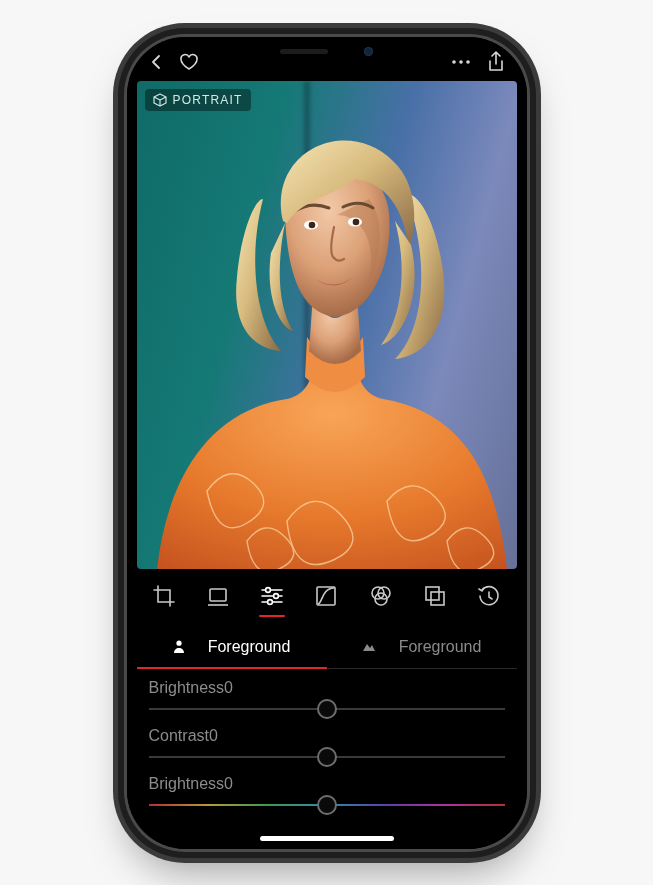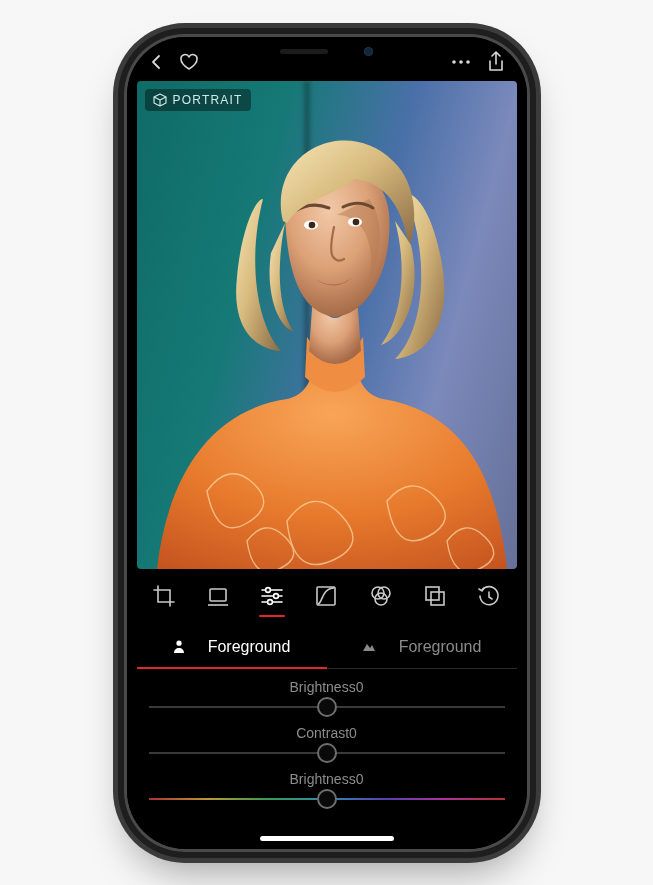--- a/index.html
+++ b/index.html
@@ -55,21 +55,21 @@
   .toolrow .active-line::after{ content:''; position:absolute; bottom:-8px; left:0; right:0; height:2px; background:#e02828; border-radius:2px;}
   
   .subtabs{ display:flex; height:44px; margin:8px 10px 0;}
   .subtab{ flex:1; display:flex; align-items:center; justify-content:center; gap:23px; font-size:16px; color:#8a8a8a; position:relative; cursor:pointer;}
   .subtab.active{ color:#fff;}
   .subtab.active::after{ content:''; position:absolute; bottom:0; left:0; right:0; height:2px; background:#e02828;}
   .subtab:not(.active)::after{ content:''; position:absolute; bottom:0; left:0; right:0; height:1px; background:#2a2a2a;}
   
   .sliders{ padding:10px 22px 0; display:flex; flex-direction:column; gap:6px;}
   .slider{ display:flex; flex-direction:column; gap:0;}
-  .slider-top{ display:flex; justify-content:center; font-size:14px; color:#8c8c8c;}
+  .slider-top{ display:flex; justify-content:flex-start; font-size:16px; color:#8c8c8c;}
   .track{ position:relative; height:24px;}
   .track::before{ content:''; position:absolute; left:0; right:0; top:50%; height:2px; background:#3a3a3a; transform:translateY(-50%);}
   .track.hue::before{ background:linear-gradient(90deg,#b03232,#b89a3a,#3a9a54,#2f8ab0,#5a3fb0,#b0329b,#b03232);}
   .thumb{ position:absolute; top:50%; width:20px; height:20px; border:2px solid #6e6e6e; border-radius:50%; transform:translate(-50%,-50%); background:#0a0a0a;}
   .homebar{ position:absolute; bottom:8px; left:50%; transform:translateX(-50%); width:134px; height:5px; border-radius:3px; background:#fff;}
 </style>
 </head>
 <body>
 
 <div class="phone">

